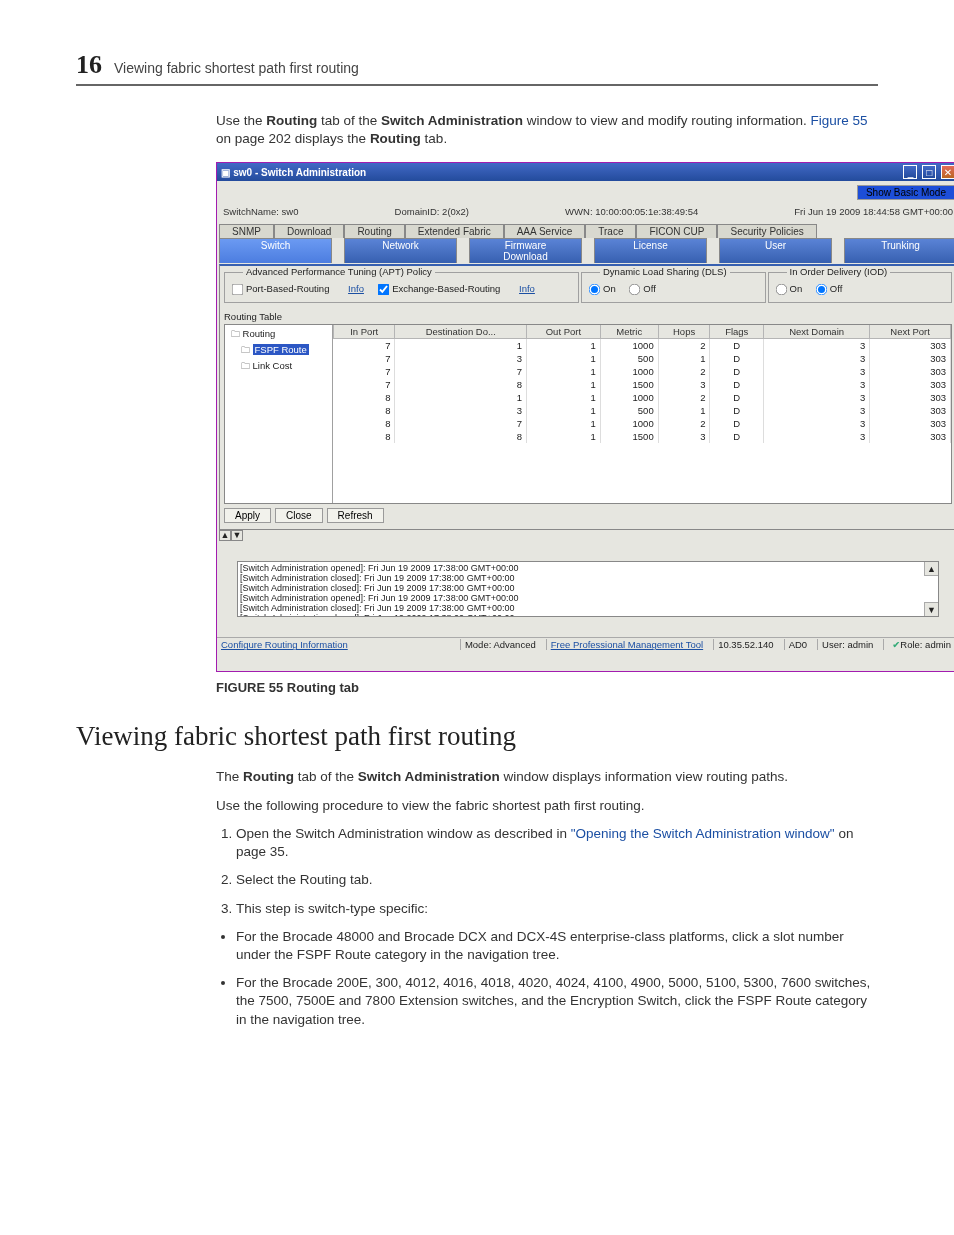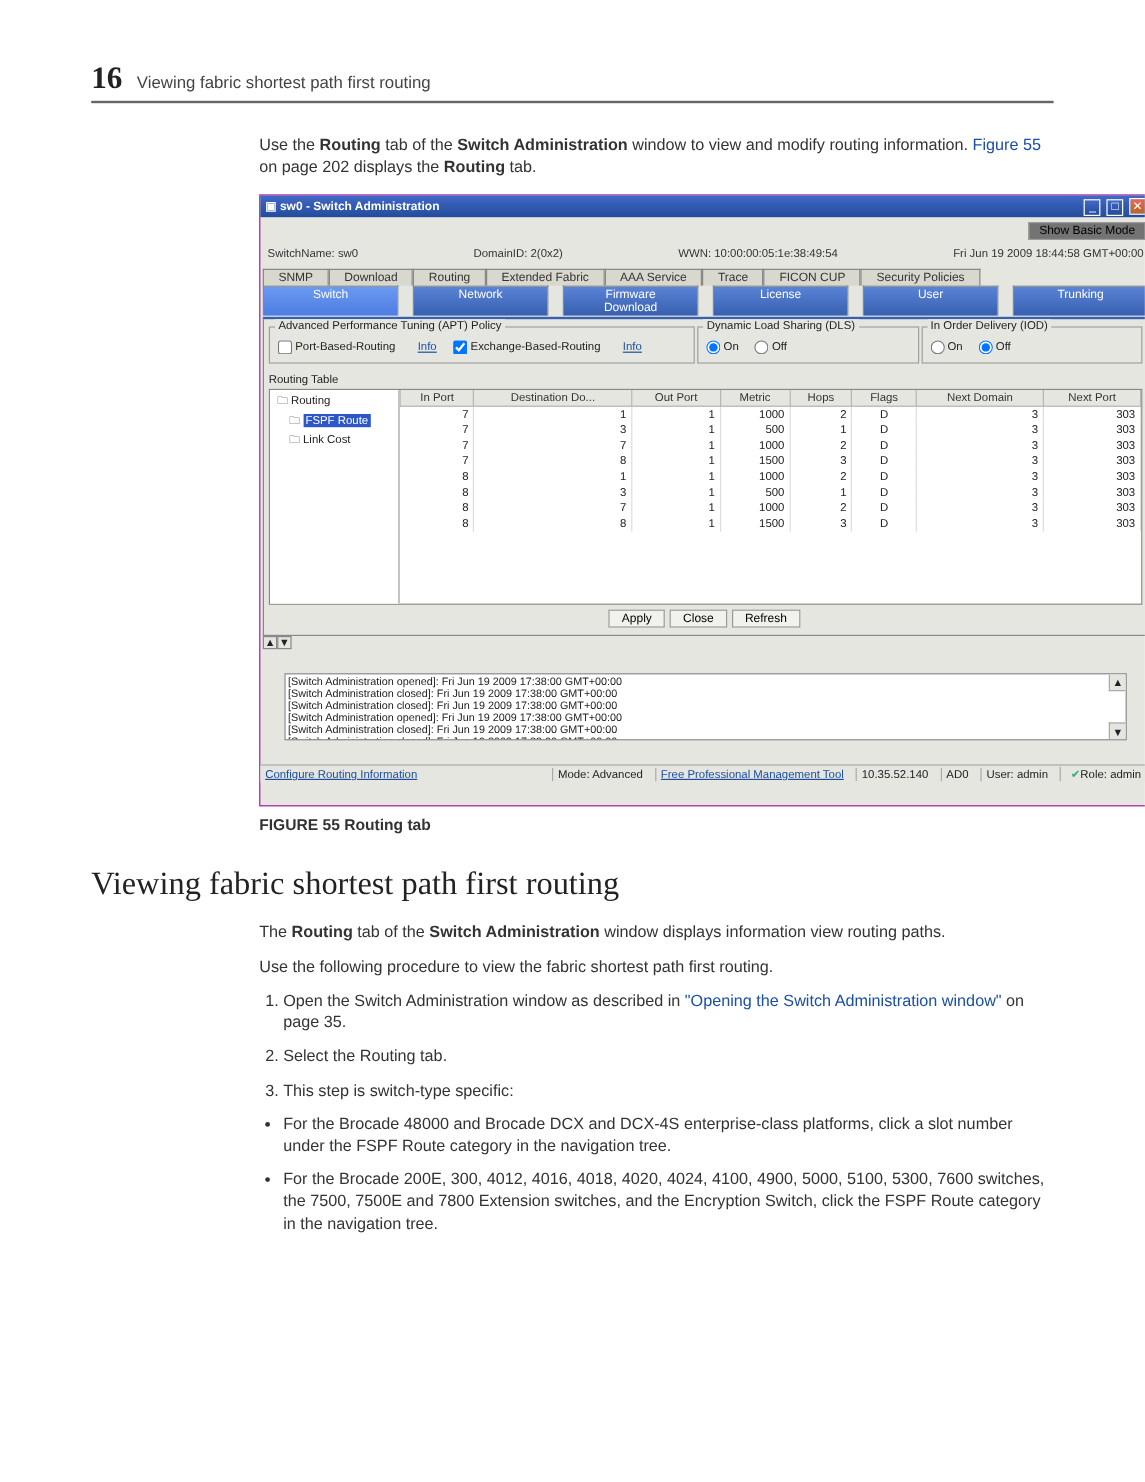--- a/index.html
+++ b/index.html
@@ -18,54 +18,54 @@
 
   
   .win { width: 744px; height: 510px; border: 1px solid #a21caf; background: #e6e6e0; font-size: 10px; color: #222; position: relative; }
   .tb { height: 18px; background: linear-gradient(#4269c6, #234b9c); display: flex; align-items: center; justify-content: space-between; color: #fff; padding: 0 4px; }
   .tb .title { font-weight: 700; }
   .tb .btns span { display: inline-flex; width: 14px; height: 14px; margin-left: 2px; align-items: center; justify-content: center; font-size: 10px; }
   .tb .btns .min { background: linear-gradient(#4269c6,#234b9c); border:1px solid #fff;}
   .tb .btns .max { background: linear-gradient(#4269c6,#234b9c); border:1px solid #fff;}
   .tb .btns .close { background: linear-gradient(#e36a5a,#b62); border:1px solid #fff;}
   .sbm { display: flex; justify-content: flex-end; padding: 4px 4px; }
-  .sbm button { font-size: 10px; padding: 1px 8px; background: #737373; border: 1px solid #9a9a9a; }
+  .sbm button { font-size: 10px; padding: 1px 8px; background: #1d4ed8; border: 1px solid #9a9a9a; }
   .inforow { display: flex; justify-content: space-between; padding: 2px 6px 6px 6px; font-size: 9.5px; color: #333; }
   .inforow span { white-space: nowrap; text-align: right; }
 
   .tabs1 { display: flex; padding: 0 2px; gap: 0; font-size: 10px; }
   .tabs2 { display: flex; padding: 0 2px; gap: 12px; font-size: 10px; }
   .tab { border: 1px solid #888; border-bottom: 0; padding: 1px 12px; background: #d8d8cf; color: #333; position:relative; top:1px;}
   .tab.btab { background: linear-gradient(#5a83d6, #3760b0); color: #fff; }
   .tab.active { background: linear-gradient(#6b9af2, #4c7de0); color: #fff; }
   .tab.wide { flex: 1; text-align: center; }
 
   .inner-panel { margin: 2px 2px 0 2px; border: 1px solid #888; border-top: 2px solid #3760b0; padding: 6px 4px 4px 4px; background: #e6e6e0; }
 
   .optgroups { display: flex; gap: 2px; font-size: 9.5px; align-items: stretch; }
   .grp { border: 1px solid #a0a0a0; position: relative; padding: 10px 6px 6px 6px; }
-  .grp-title { position: absolute; top: -7px; left: 4px; background: #e6e6e0; padding: 0 3px; }
+  .grp-title { position: absolute; top: -7px; left: 18px; background: #e6e6e0; padding: 0 3px; }
   .grp input[type=checkbox], .grp input[type=radio] { vertical-align: middle; transform: scale(0.9); margin-right: 2px;}
   .grp .info-link { color: #1b4fa3; text-decoration: underline; margin-left: 6px;}
   .grp label { margin-right: 10px; }
 
   .rt-label { font-size: 9.5px; margin-top: 8px; margin-bottom: 2px; }
   .rt-wrap { display: flex; border:1px solid #888; background: #fff; height: 180px; }
   .rt-tree { width: 108px; border-right: 1px solid #a0a0a0; padding: 2px; font-size: 9.5px; background:#fff;}
   .rt-tree .node { padding-left: 4px; white-space: nowrap; }
   .rt-tree .doc::before { content: "🗀 "; font-size: 9px; }
   .rt-tree .sel { background: #2c57c4; color: #fff; padding: 0 2px; display: inline-block; }
   .rt-tree .child { padding-left: 14px; }
   .rt-table { flex: 1; overflow: hidden; }
   .tbl { width: 100%; border-collapse: collapse; font-size: 9.5px; }
   .tbl th { background: #e6e6e0; border: 1px solid #b5b5b5; border-top:0; padding: 1px 4px; text-align: center; font-weight: 400; color:#333; }
   .tbl td { border-right: 1px solid #ddd; padding: 1px 4px; text-align: right; }
   .tbl td:nth-child(6) { text-align: center; }
 
-  .actbar { display: flex; justify-content: center; gap: 4px; padding: 4px 2px 2px 0; }
+  .actbar { display: flex; justify-content: flex-start; gap: 4px; padding: 4px 2px 2px 0; }
   .actbar button { font-size: 10px; padding: 1px 10px; background: #f2f2ec; border: 1px solid #9a9a9a; }
 
   .logarea { margin: 20px; border: 1px solid #888; background: #fff; height: 56px; position: relative; font-size: 9px; padding: 1px 2px; overflow: hidden;}
   .logarea .sline { display:block; white-space:nowrap;}
   .logarea .scroll-arrow { position:absolute; right:0; width:14px; background:#e6e6e0; border-left:1px solid #aaa; display:flex; align-items:center; justify-content:center; font-size:9px;}
   .logarea .sa-up { top:0; height:14px; border-bottom:1px solid #aaa;}
   .logarea .sa-dn { bottom:0; height:14px; border-top:1px solid #aaa;}
   .tri-toggle { display:flex; gap:0; font-size:9px; margin-left:2px;}
   .tri-toggle span { width:12px; text-align:center; border:1px solid #888; background:#e6e6e0; line-height:9px;}
 

